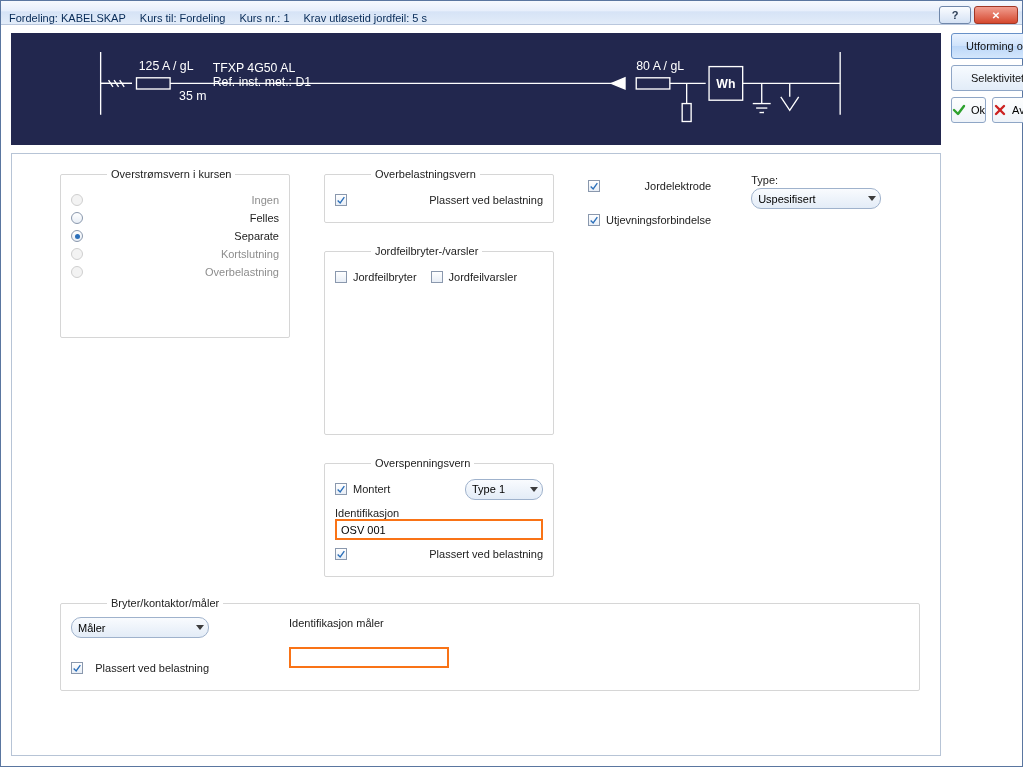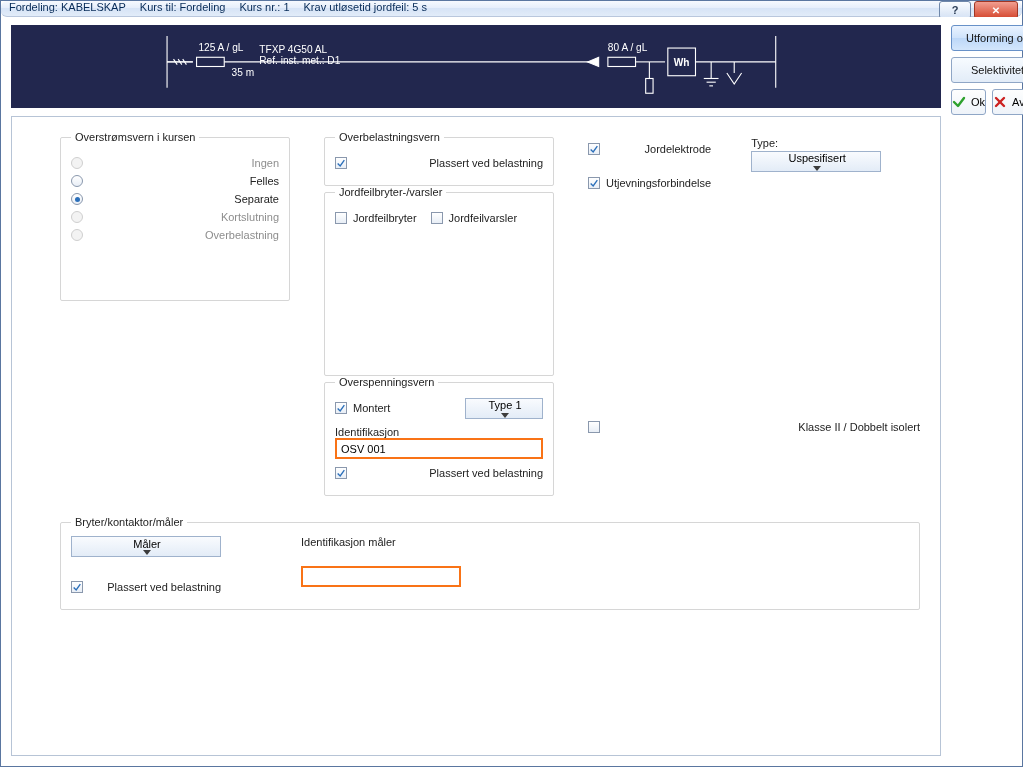--- a/index.html
+++ b/index.html
@@ -1,52 +1,52 @@
 <!DOCTYPE html>
 <html><head>
 <meta charset="utf-8">
 <style>
   * { box-sizing: border-box; font-family: "Segoe UI", Tahoma, sans-serif; font-size: 11px; }
   body { margin: 0; background: #f0f0f0; }
   .window { width: 1023px; height: 767px; margin: 0 auto; background: #ffffff; border: 1px solid #5a76a0; display: flex; flex-direction: column; }
-  .titlebar { height: 16px; background: linear-gradient(to bottom,#f6f9fe 0%,#e6eefb 45%,#d6e3f6 46%,#e2ecf9 100%); border-bottom: 1px solid #b9c7dd; display: flex; align-items: flex-start; padding: 0 4px 0 8px; color: #062a57; border-radius: 6px; }
+  .titlebar { height: 24px; background: linear-gradient(to bottom,#f6f9fe 0%,#e6eefb 45%,#d6e3f6 46%,#e2ecf9 100%); border-bottom: 1px solid #b9c7dd; display: flex; align-items: flex-end; padding: 0 4px 0 8px; color: #062a57; }
   .title-chunk { margin-right: 14px; }
   .title-spacer { flex: 1; }
   .titlebtn { width: 32px; height: 18px; border: 1px solid #6f87aa; border-radius: 3px; background: linear-gradient(to bottom,#fafcff,#d5e2f4); margin-left: 3px; display: flex; align-items: center; justify-content: center; color: #2a3c55; font-weight: bold; }
   .titlebtn.close { width: 44px; background: linear-gradient(to bottom,#f19e90,#d5482f); border-color: #a03624; color: #fff; }
   .titlebtn.close span { font-size: 10px; }
 
   .client { flex:1; background:#fff; padding:8px 10px 10px 10px; display:flex; gap:10px; }
   .left { flex:1; display:flex; flex-direction:column; }
   .right { width:158px; display:flex; flex-direction:column; gap:6px; }
 
-  .diagram { height:83px; background:#22274e; position:relative; color:#fff; }
+  .diagram { height:112px; background:#22274e; position:relative; color:#fff; }
 
   .bigbtn { height:26px; border:1px solid #8fa6c6; border-radius:3px; background:linear-gradient(to bottom,#f7fbff,#e2ecf8); color:#111; text-align:center; line-height:24px; cursor:default; }
   .bigbtn.primary { border-color:#6891c8; background:linear-gradient(to bottom,#eaf3ff 0%,#cfe3fb 49%,#bcd7f8 50%,#d3e6fc 100%); }
   .okrow { display:flex; gap:6px; }
   .okbtn { flex:1; height:26px; border:1px solid #8fa6c6; border-radius:3px; background:linear-gradient(to bottom,#fdfefe,#eef3f9); display:flex; align-items:center; justify-content:center; gap:5px; }
 
   .content { flex:1; border:1px solid #b7c4d6; margin-top:8px; background:#fff; padding:14px 20px 20px 48px; position:relative; }
 
   fieldset { border:1px solid #d6d6d6; border-radius:2px; padding:8px 10px 10px 10px; margin:0; }
-  legend { color:#222; padding:0 4px; }
+  legend { color:#222; padding:0 4px;margin-left:36px; }
 
   .radio, .check { display:flex; align-items:center; gap:6px; margin:6px 0; color:#222;justify-content:space-between; }
   .radio.disabled, .check.disabled { color:#8d8d8d; }
   .radio-ind { width:12px; height:12px; border:1px solid #8a98ad; border-radius:50%; background:linear-gradient(to bottom,#fff,#e8eef6); display:flex; align-items:center; justify-content:center; }
   .radio.disabled .radio-ind { border-color:#cfcfcf; background:#f3f3f3; }
   .radio-dot { width:5px; height:5px; border-radius:50%; background:#2b6fba; display:none; }
   .radio.selected .radio-dot { display:block; }
   .check-ind { width:12px; height:12px; border:1px solid #8a98ad; background:linear-gradient(to bottom,#fff,#e8eef6); display:flex; align-items:center; justify-content:center; }
   .check.disabled .check-ind { border-color:#cfcfcf; background:#f3f3f3; }
   .check-tick { display:none; }
   .check.checked .check-tick { display:block; }
 
-  .dropdown { height:21px; border:1px solid #9fb2cc; border-radius:0; background:linear-gradient(to bottom,#f9fbfe,#e3ecf7); display:flex; align-items:center; padding:0 4px 0 6px; justify-content:space-between; min-width:120px;flex-direction:column; }
+  .dropdown { height:21px; border:1px solid #9fb2cc; border-radius:10px; background:linear-gradient(to bottom,#f9fbfe,#e3ecf7); display:flex; align-items:center; padding:0 4px 0 6px; justify-content:space-between; min-width:120px; }
   .dropdown .arrow { width:0;height:0;border-left:4px solid transparent;border-right:4px solid transparent;border-top:5px solid #3c3c3c; }
   .textinput { height:21px; border:2px solid #f97316; background:#fff; padding:0 4px; display:flex; align-items:center; width:210px; }
 
   .col { display:flex; flex-direction:column; }
 
   .tick-svg { width:11px; height:11px; }
 
   .label { color:#222; }
 </style>
 </head>
@@ -132,21 +132,21 @@
                   <span>Kortslutning</span>
                 </div>
               <div class="radio disabled">
                   <span class="radio-ind"></span>
                   <span>Overbelastning</span>
                 </div>
             </fieldset>
 
           </div>
 
-          <div class="col" style="width:230px; gap:0;">
+          <div class="col" style="width:230px; gap:22px;">
             <fieldset>
               <legend>Overbelastningsvern</legend>
               <div class="check checked">
                   <span class="check-ind">
                     <svg class="check-tick tick-svg" viewBox="0 0 12 12">
                       <polyline points="2,6 5,9 10,2" stroke="#2b6fba" stroke-width="1.6" fill="none"></polyline>
                     </svg>
                   </span>
                   <span>Plassert ved belastning</span>
                 </div>
@@ -219,32 +219,28 @@
               </div>
               <div class="col" style="gap:2px;">
                 <span class="label">Type:</span>
                 <div class="dropdown" style="width:130px;">
                     <span>Uspesifisert</span>
                     <span class="arrow"></span>
                   </div>
               </div>
             </div>
             <div style="height:200px;"></div>
-            <div class="check">
-                <span class="check-ind"></span>
-                <span>Klasse II / Dobbelt isolert</span>
-              </div>
           </div>
         </div>
 
         <fieldset style="margin-top:20px; width:860px;">
           <legend>Bryter/kontaktor/måler</legend>
           <div style="display:flex; gap:80px; align-items:flex-start;">
             <div class="col" style="gap:18px;">
-              <div class="dropdown" style="width:150px;justify-content:center;">
+              <div class="dropdown" style="width:138px;">
                   <span>Måler</span>
                   <span class="arrow"></span>
                 </div>
               <div class="check checked">
                   <span class="check-ind">
                     <svg class="check-tick tick-svg" viewBox="0 0 12 12">
                       <polyline points="2,6 5,9 10,2" stroke="#2b6fba" stroke-width="1.6" fill="none"></polyline>
                     </svg>
                   </span>
                   <span>Plassert ved belastning</span>

